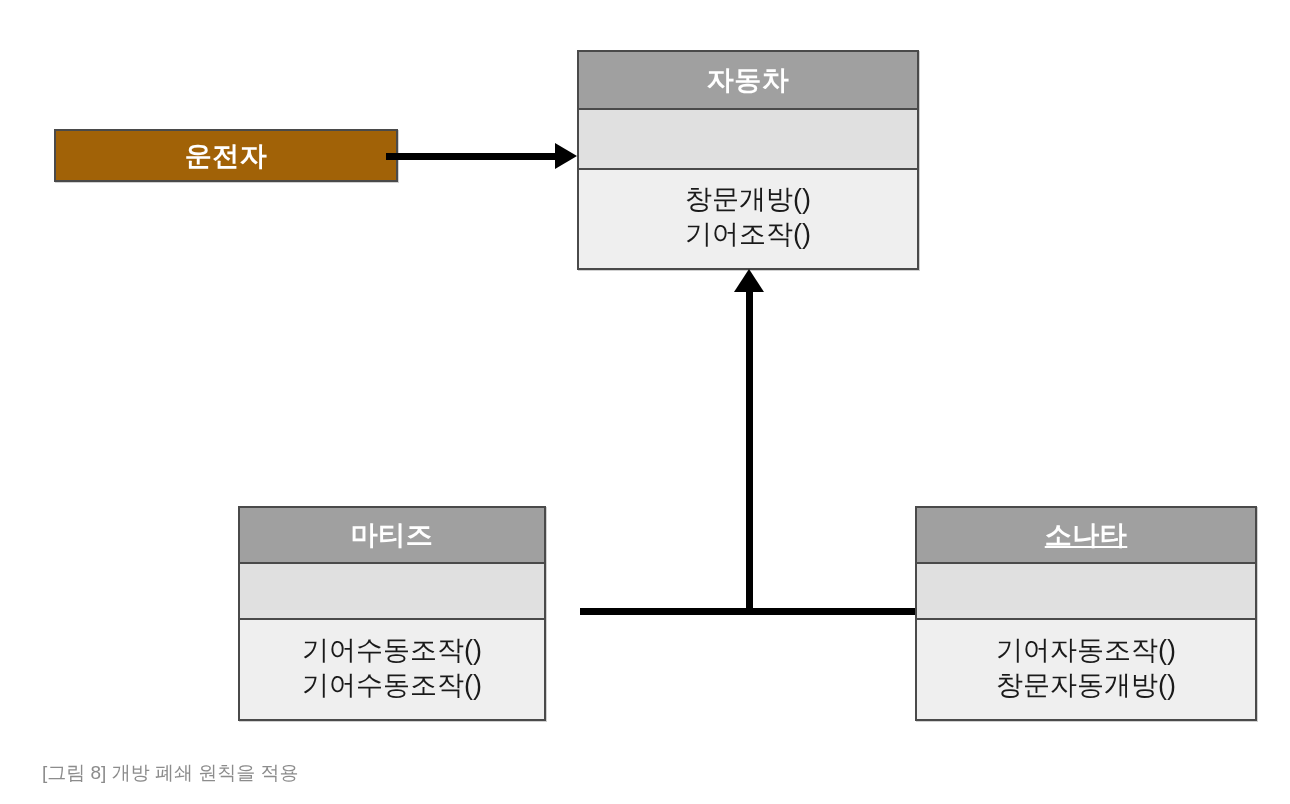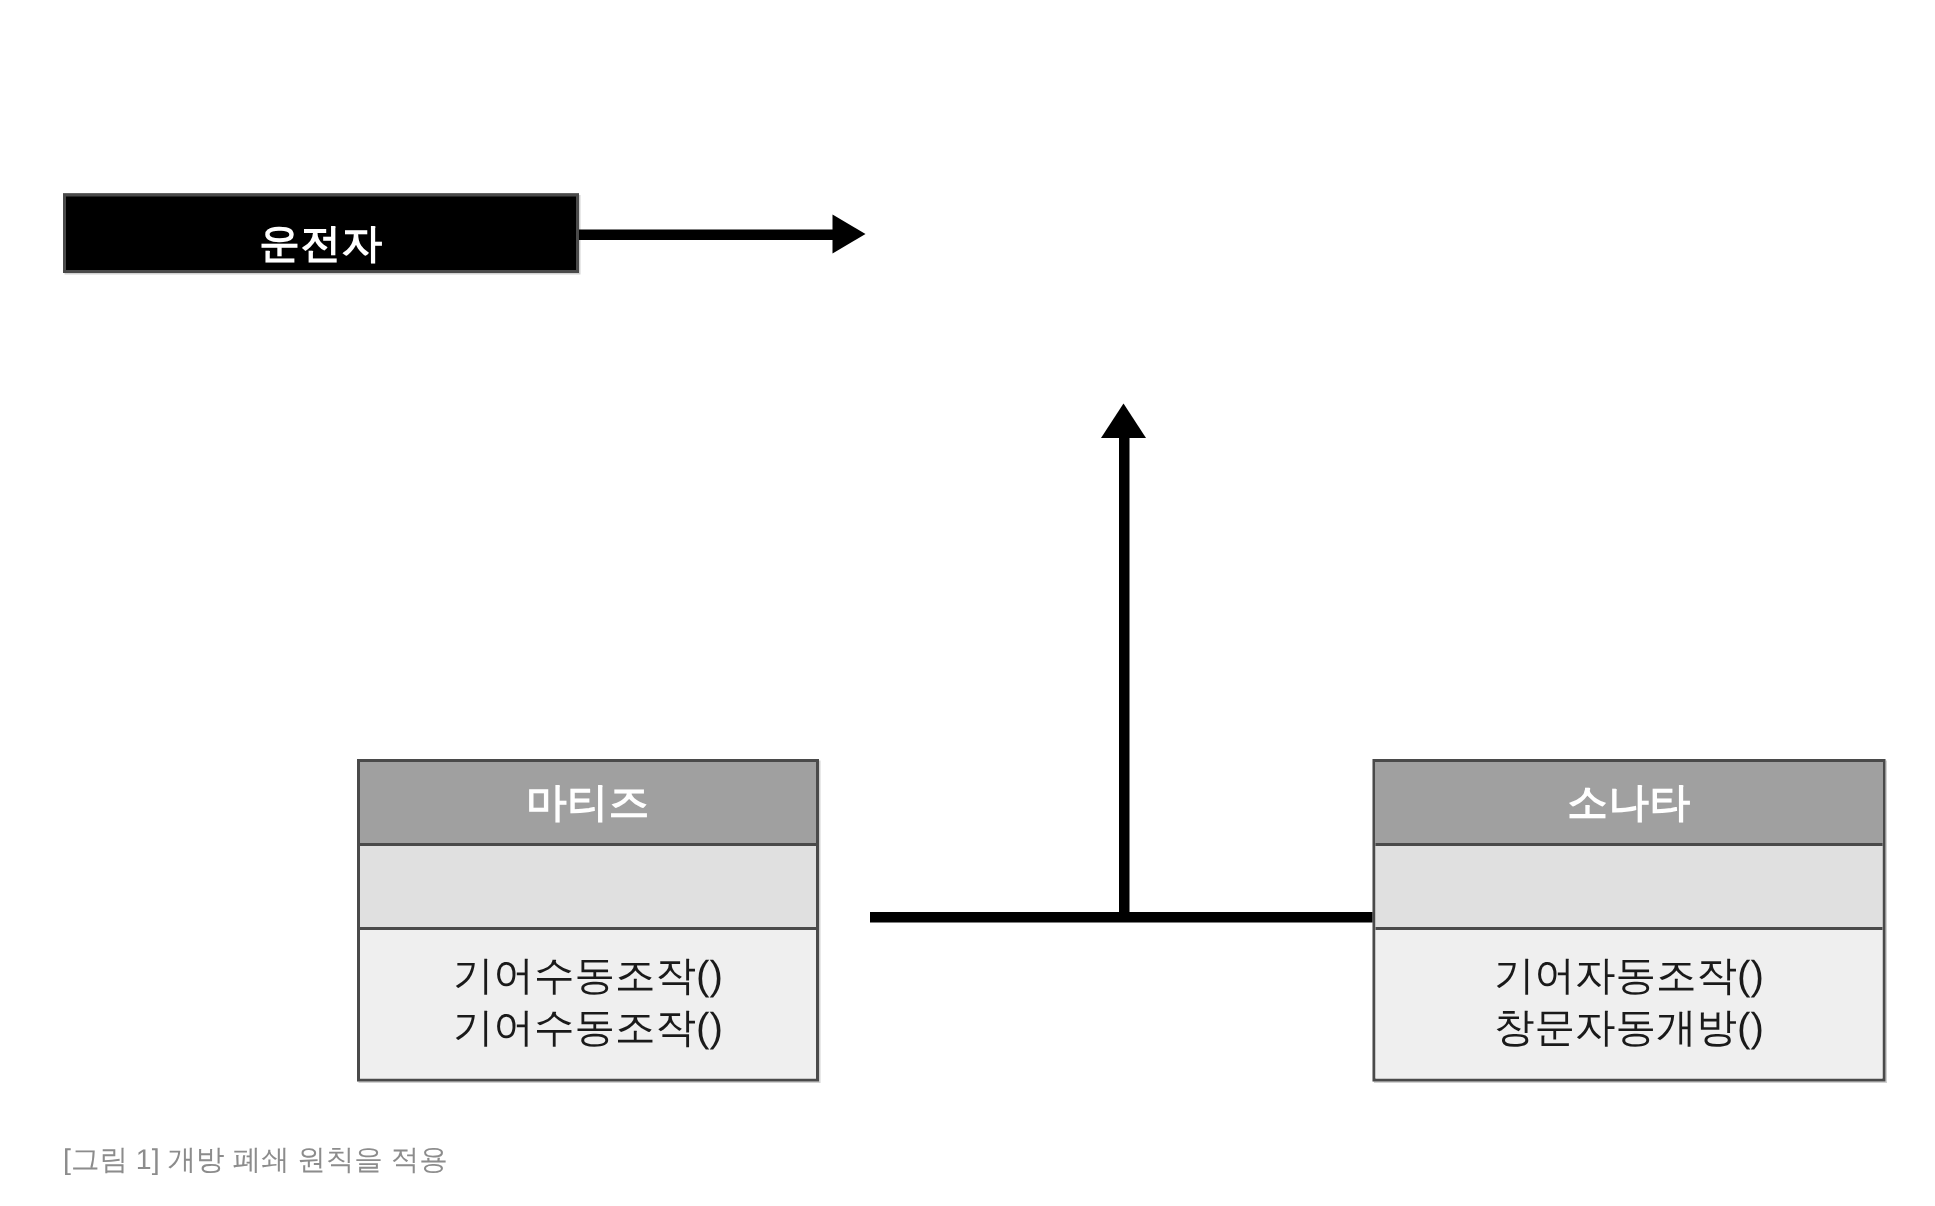--- a/index.html
+++ b/index.html
@@ -65,29 +65,30 @@
     color: #1a1a1a;
     text-align: center;
     white-space: nowrap;
   }
 
   
   .uml-simple {
     position: absolute;
     box-sizing: border-box;
     border: 2px solid #4a4a4a;
-    background: #000000;
+    background: #a16207;
     color: #ffffff;
     font-weight: bold;
     font-size: 27px;
     display: flex;
-    align-items: flex-end;
+    align-items: center;
     justify-content: center;
     box-shadow: 1px 1px 0 rgba(0,0,0,0.18);
     letter-spacing: 0.5px;
+    margin-left: 12px;
   }
 
   
   .conn {
     position: absolute;
     background: #000000;
   }
   .conn-h { height: 7px; }
   .conn-v { width: 7px; }
 
@@ -117,42 +118,50 @@
 </style>
 </head>
 <body>
 
 <div id="canvas">
 
   <div class="uml-simple" style="left:42px; top:129px; width:344px; height:53px;">
     <span>운전자</span>
   </div>
 
+  <div class="uml-class" style="left:577px; top:50px; width:342px; height:220px;">
+    <div class="uml-title" style="height:58px;">자동차</div>
+    <div class="uml-attrs" style="height:60px;"></div>
+    <div class="uml-methods">
+      <div class="uml-method">창문개방()</div>
+      <div class="uml-method">기어조작()</div>
+    </div>
+  </div>
 
   <div class="uml-class" style="left:238px; top:506px; width:308px; height:215px;">
     <div class="uml-title" style="height:56px;">마티즈</div>
     <div class="uml-attrs" style="height:56px;"></div>
     <div class="uml-methods">
       <div class="uml-method">기어수동조작()</div>
       <div class="uml-method">기어수동조작()</div>
     </div>
   </div>
 
   <div class="uml-class" style="left:915px; top:506px; width:342px; height:215px;">
-    <div class="uml-title" style="height:56px;">소나타</div>
+    <div class="uml-title" style="height:56px;text-decoration:underline;">소나타</div>
     <div class="uml-attrs" style="height:56px;"></div>
     <div class="uml-methods">
       <div class="uml-method">기어자동조작()</div>
       <div class="uml-method">창문자동개방()</div>
     </div>
   </div>
 
   <div class="conn conn-h" style="left:386px; top:153px; width:172px;"></div>
   <div class="arrowhead arrow-right" style="left:555px; top:143px;"></div>
 
   <div class="conn conn-h" style="left:580px; top:608px; width:335px;"></div>
 
   <div class="conn conn-v" style="left:746px; top:290px; height:320px;"></div>
   <div class="arrowhead arrow-up" style="left:734px; top:269px;"></div>
 
-  <div class="caption" style="left:42px; top:760px;">[그림 1] 개방 폐쇄 원칙을 적용</div>
+  <div class="caption" style="left:42px; top:760px;">[그림 8] 개방 폐쇄 원칙을 적용</div>
 
 </div>
 
 </body></html>

